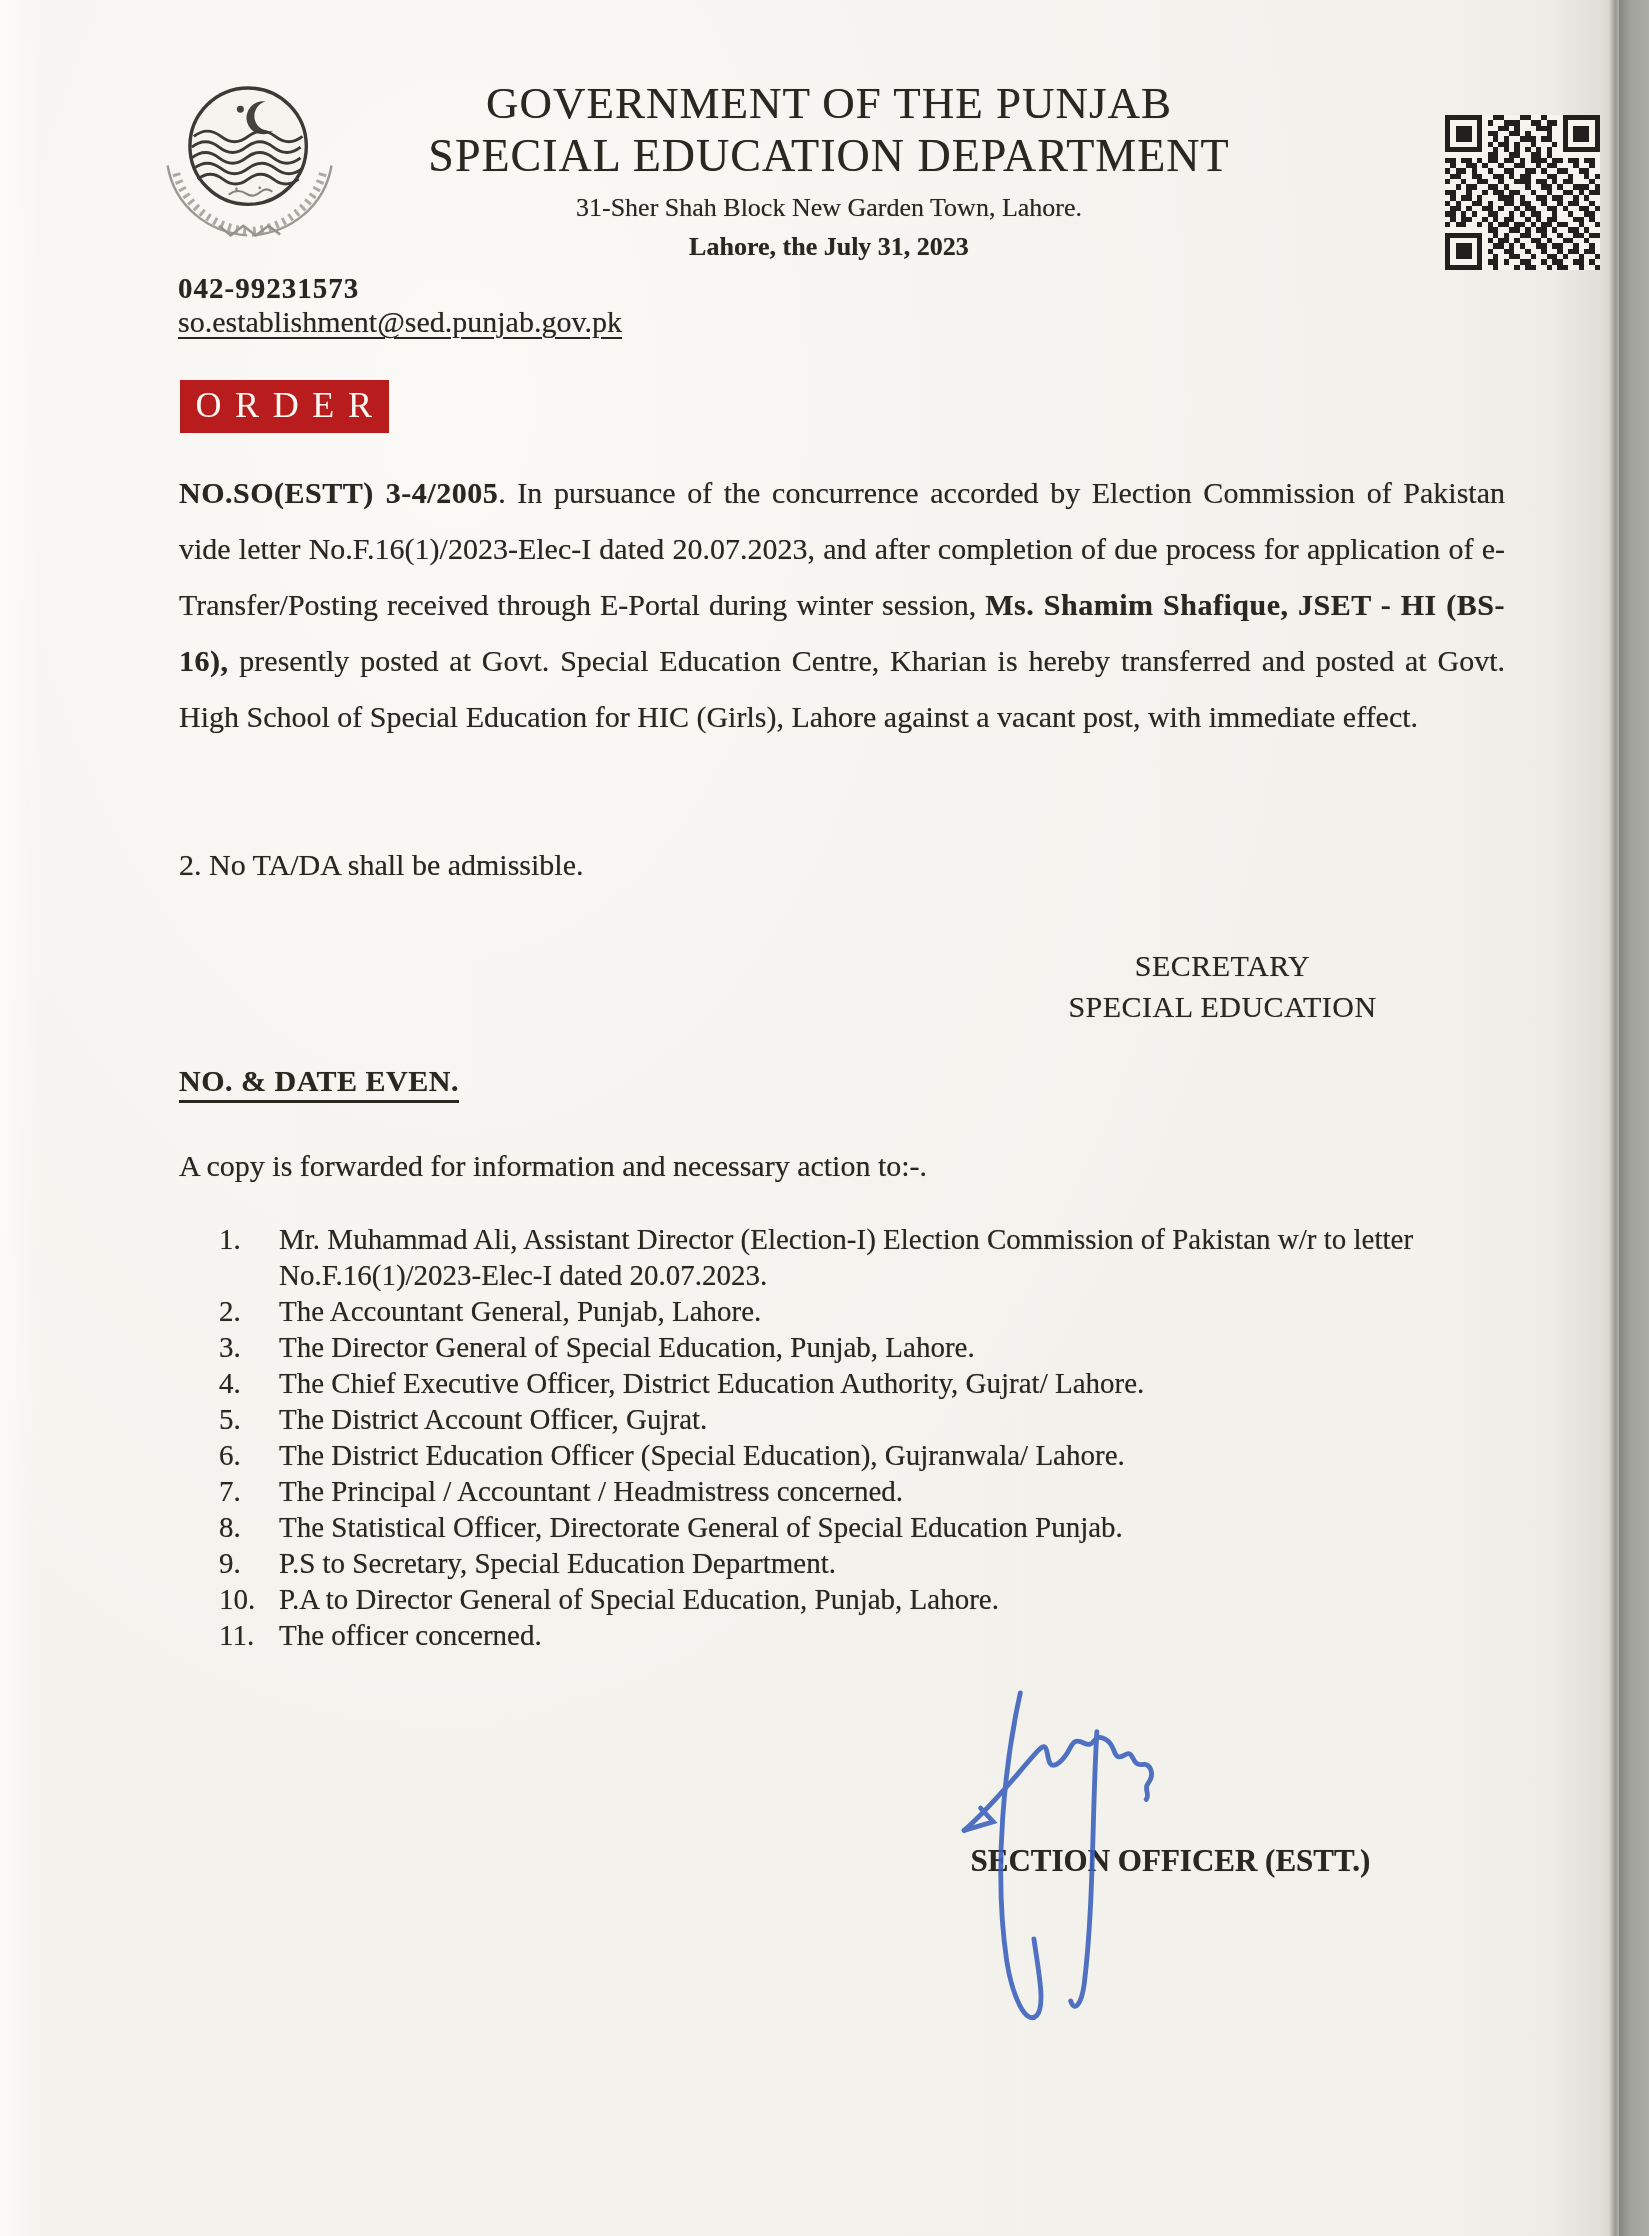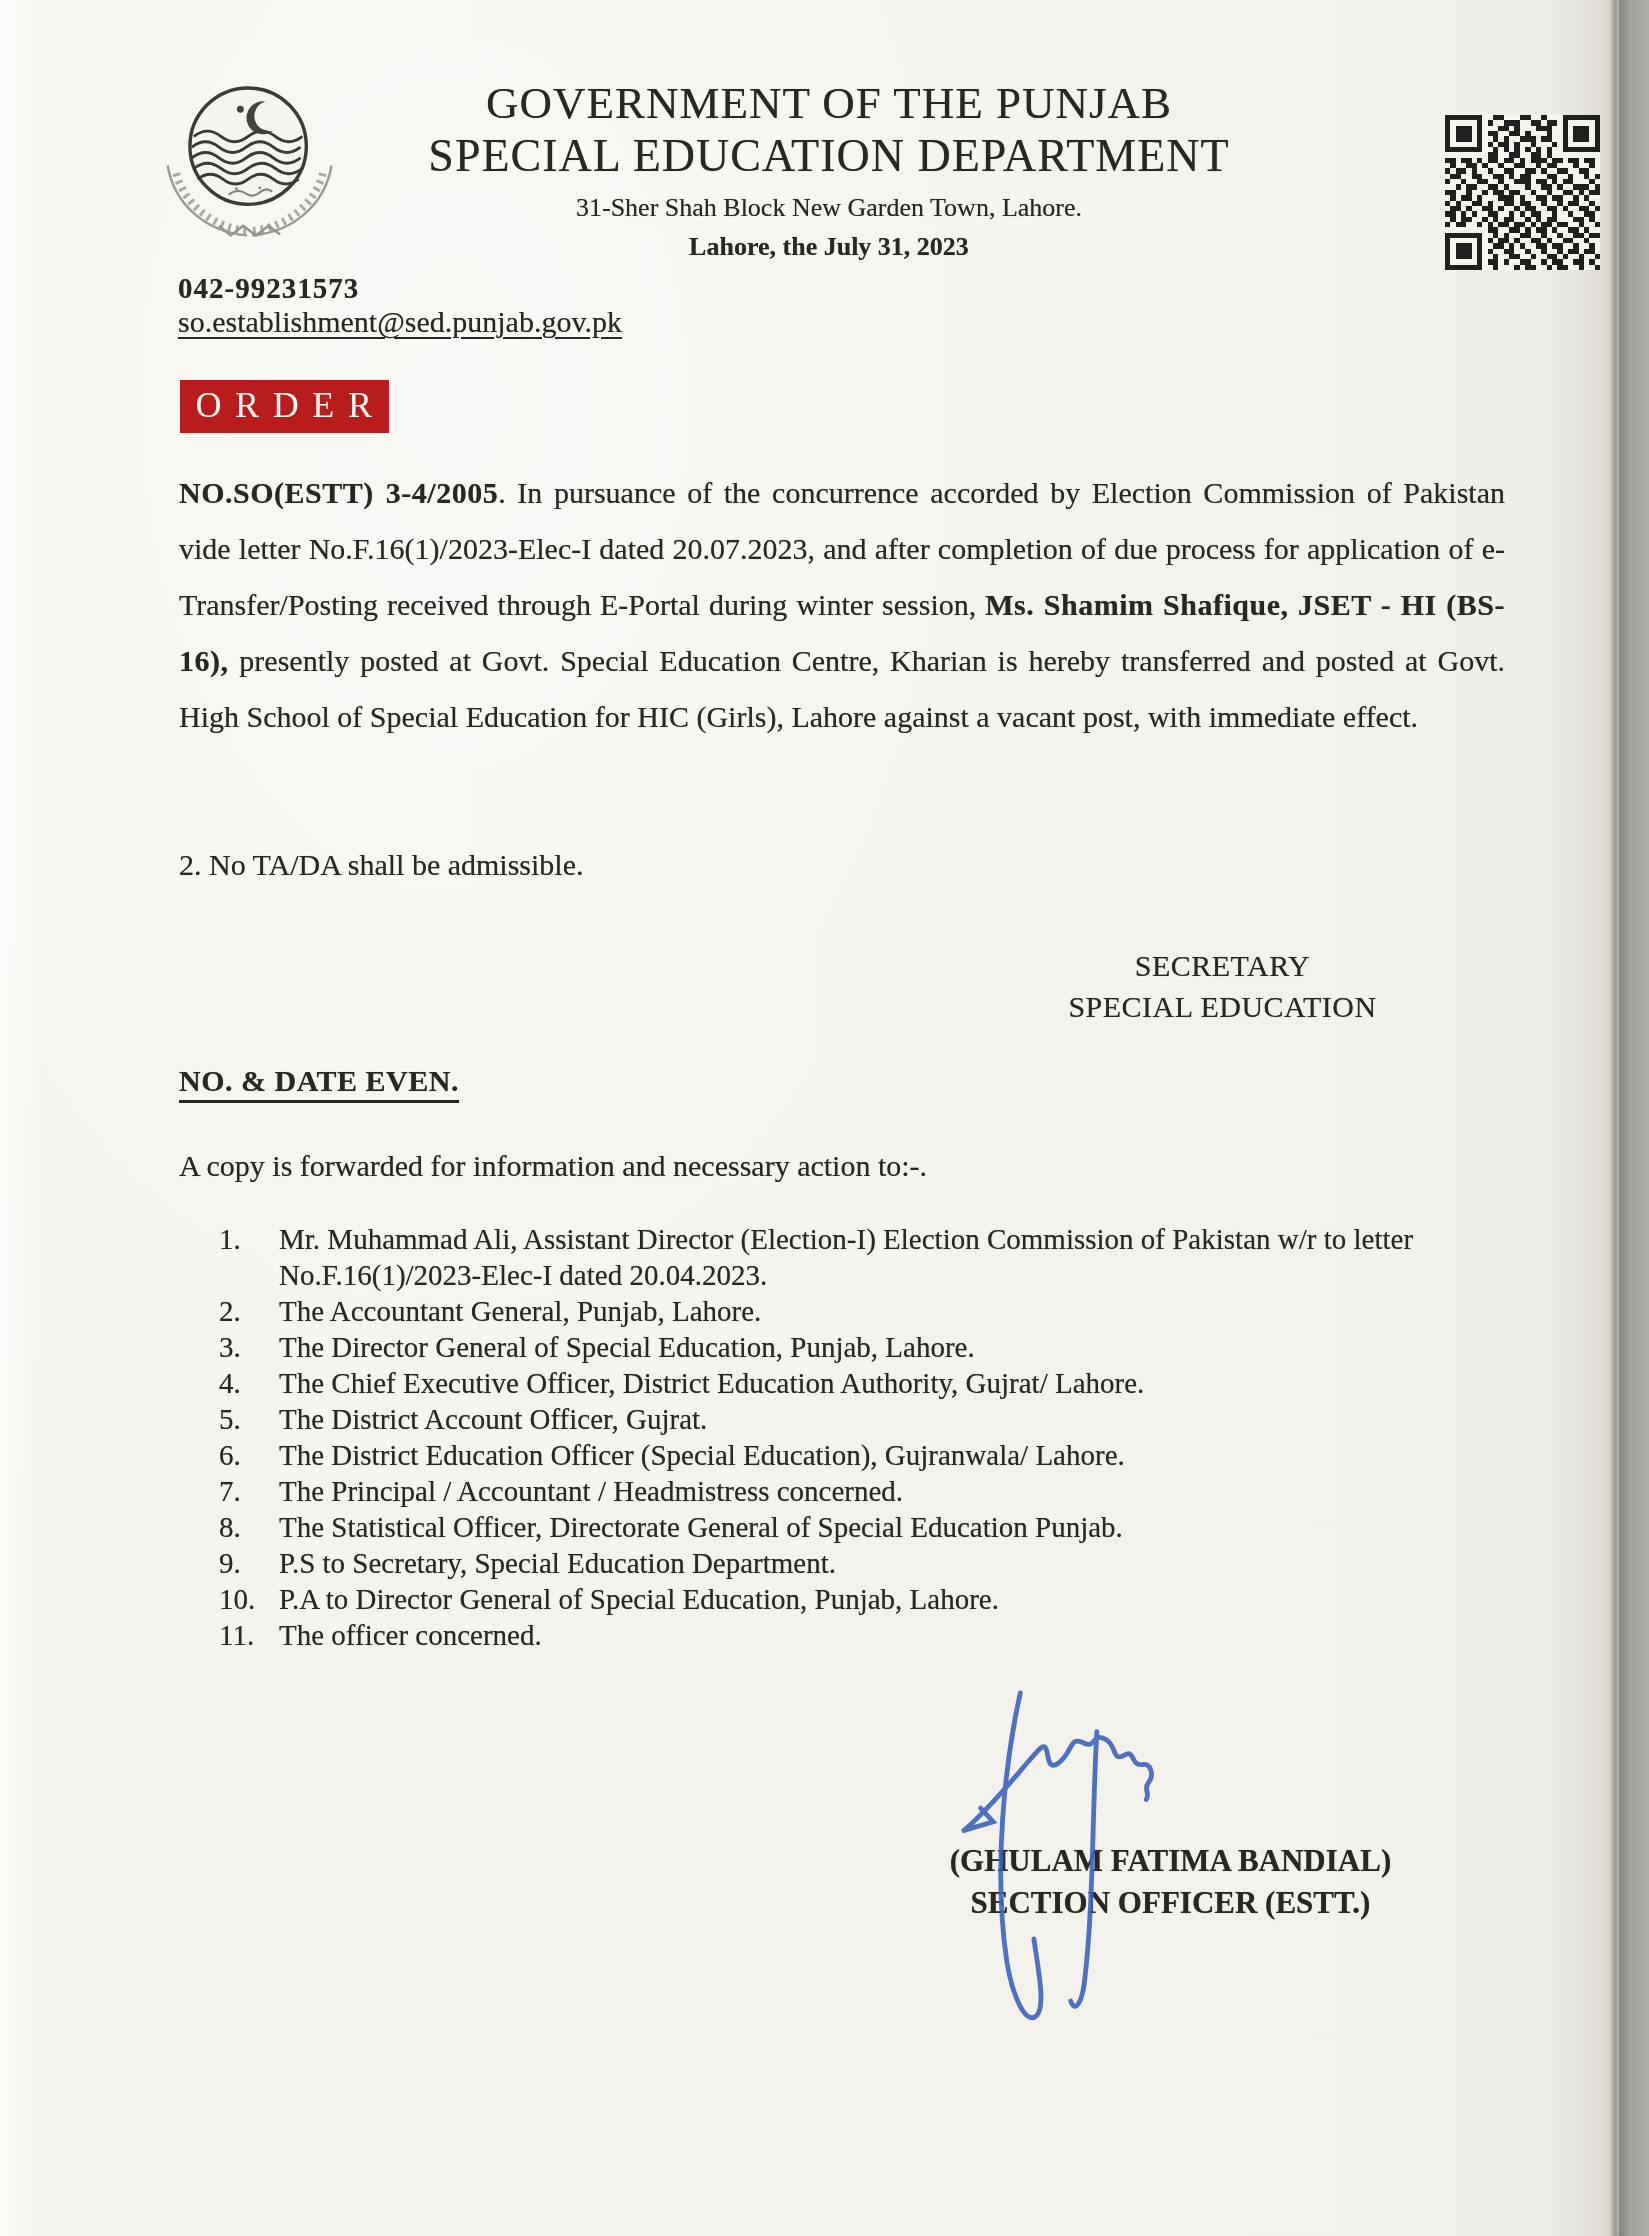--- a/index.html
+++ b/index.html
@@ -129,21 +129,21 @@
   <div class="soft">SECRETARY</div>
   <div class="soft">SPECIAL EDUCATION</div>
 </div>
 
 <div class="abs dist-heading soft">NO. &amp; DATE EVEN.</div>
 <div class="abs dist-intro soft">A copy is forwarded for information and necessary action to:-.</div>
 
 <div class="abs dist-list">
   <div class="dist-row">
       <span class="soft">1.</span>
-      <span class="soft">Mr. Muhammad Ali, Assistant Director (Election-I) Election Commission of Pakistan w/r to letter No.F.16(1)/2023-Elec-I dated 20.04.2023.</span>
+      <span class="soft">Mr. Muhammad Ali, Assistant Director (Election-I) Election Commission of Pakistan w/r to letter No.F.16(1)/2023-Elec-I dated 20.07.2023.</span>
     </div>
   <div class="dist-row">
       <span class="soft">2.</span>
       <span class="soft">The Accountant General, Punjab, Lahore.</span>
     </div>
   <div class="dist-row">
       <span class="soft">3.</span>
       <span class="soft">The Director General of Special Education, Punjab, Lahore.</span>
     </div>
   <div class="dist-row">
@@ -183,16 +183,15 @@
 <svg class="abs signature-svg" width="281" height="349" viewBox="0 0 290 360">
   <g fill="none" stroke="#3a60bd" stroke-width="5" stroke-linecap="round" opacity="0.88">
     <path d="M86 8 C70 80 58 190 72 285 C78 322 92 352 103 341 C112 331 105 297 100 262"></path>
     <path d="M165 48 C160 130 162 225 152 308 C149 330 142 338 138 326"></path>
     <path d="M28 150 C60 122 82 92 104 68 C120 50 108 94 126 80 C141 68 136 52 152 60 C164 66 160 48 174 56 C186 62 180 80 194 72 C204 66 200 84 212 82 C220 80 225 92 218 101 C213 107 220 112 216 118"></path>
     <path d="M28 150 L58 141 L45 127"></path>
   </g>
 </svg>
 
 <div class="abs sig-block">
-  <div class="soft">(GHULAM FATIMA BANDIAL)</div>
   <div class="soft">SECTION OFFICER (ESTT.)</div>
 </div>
 
 
 </body></html>

